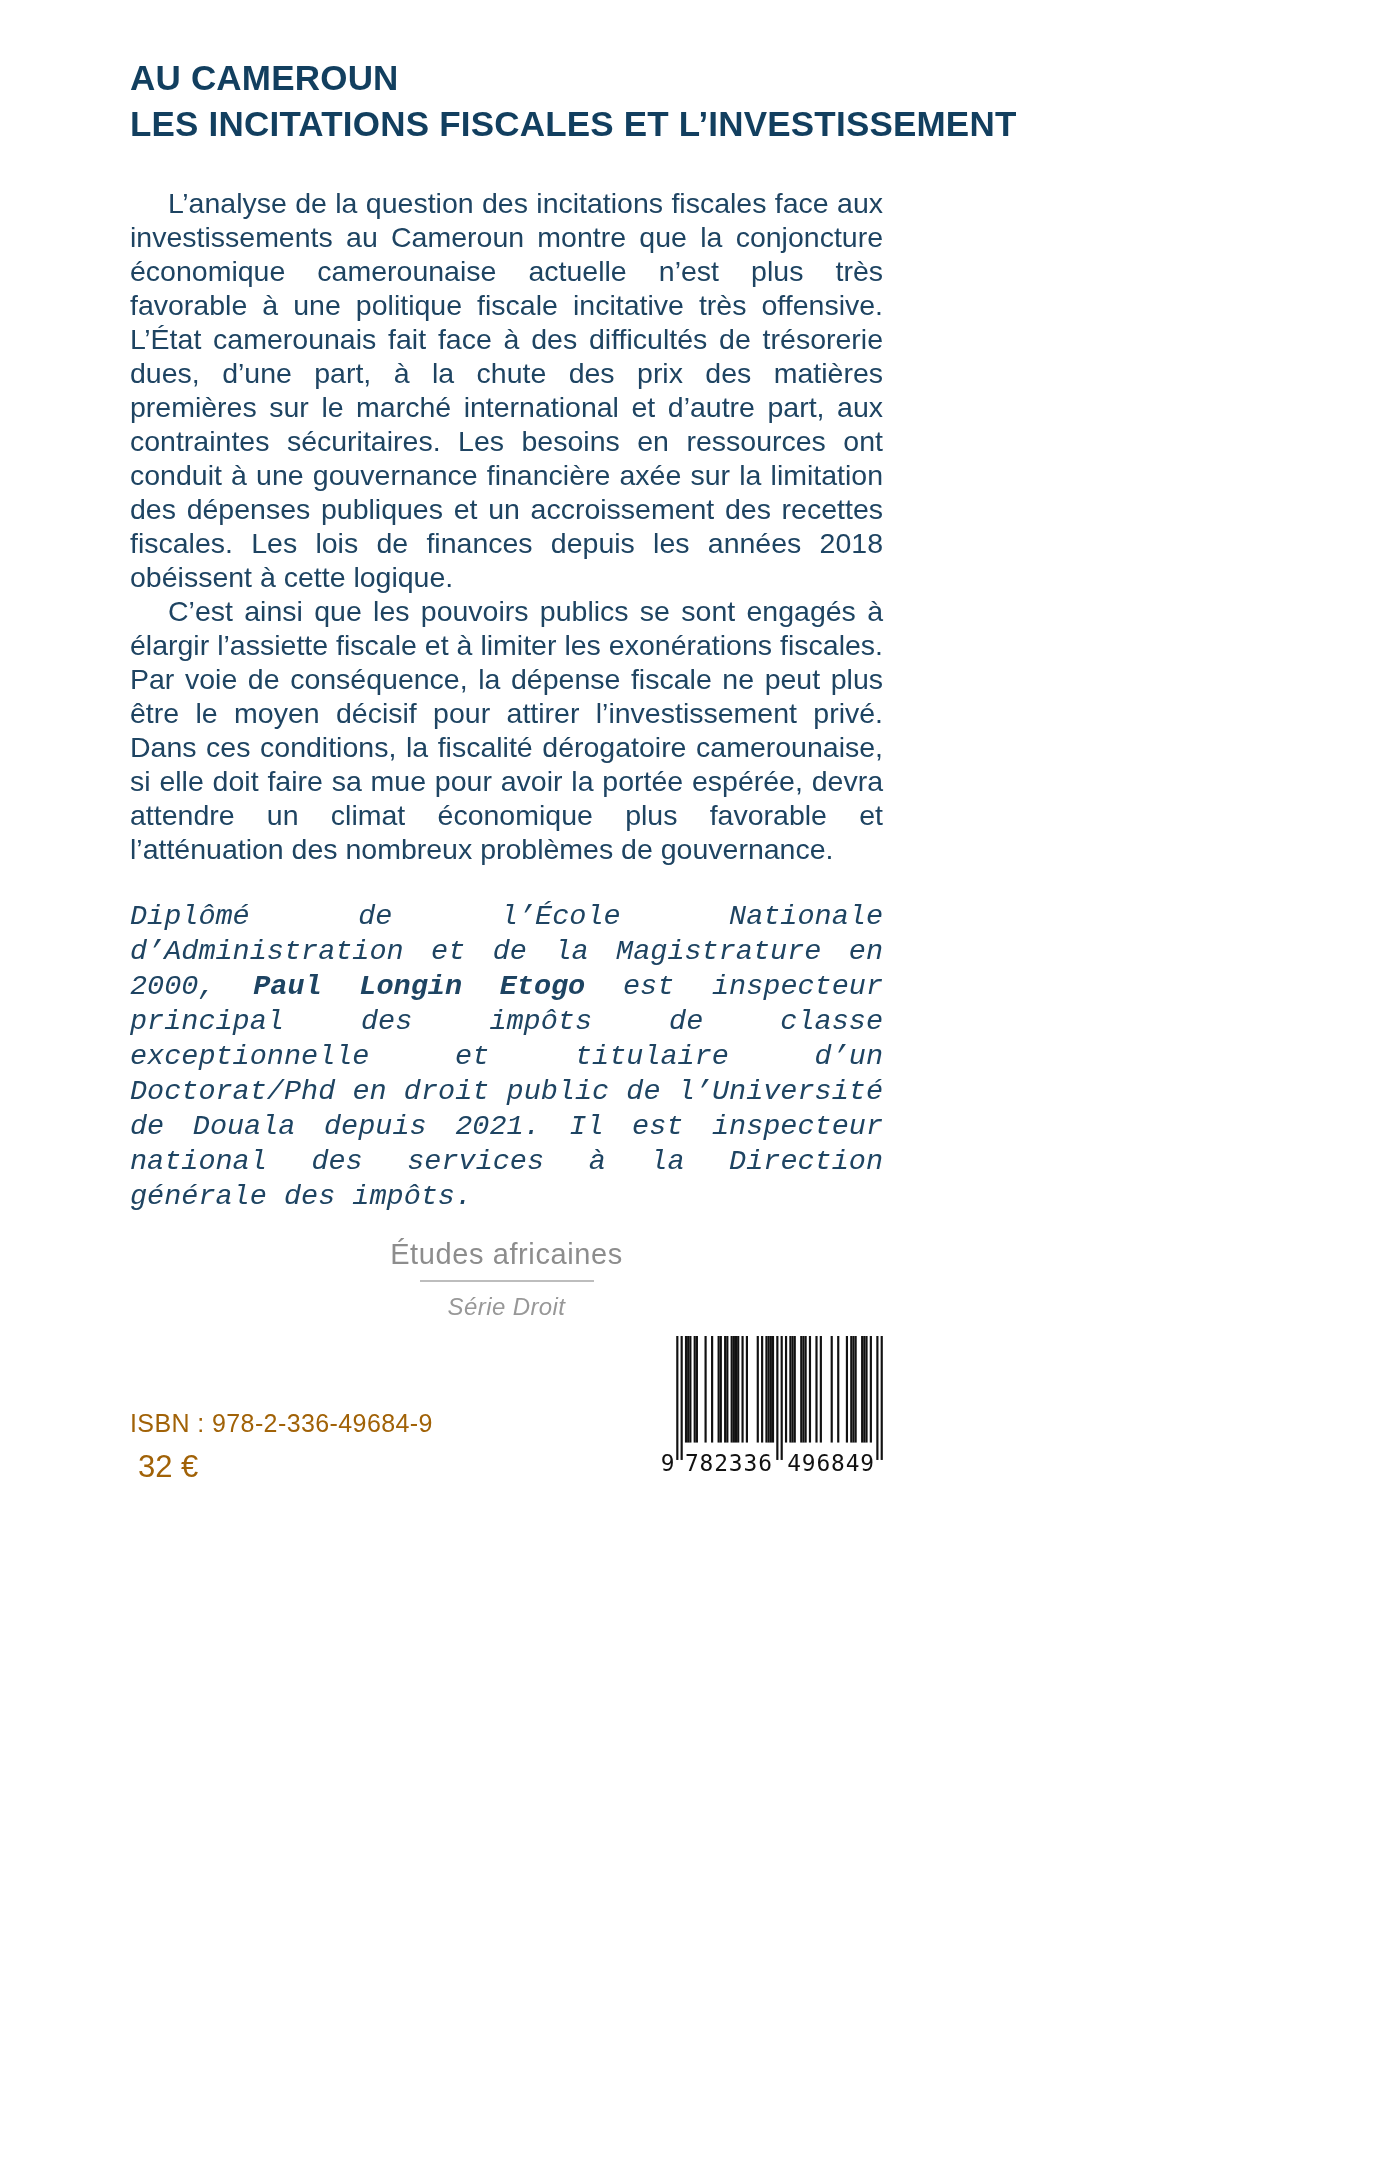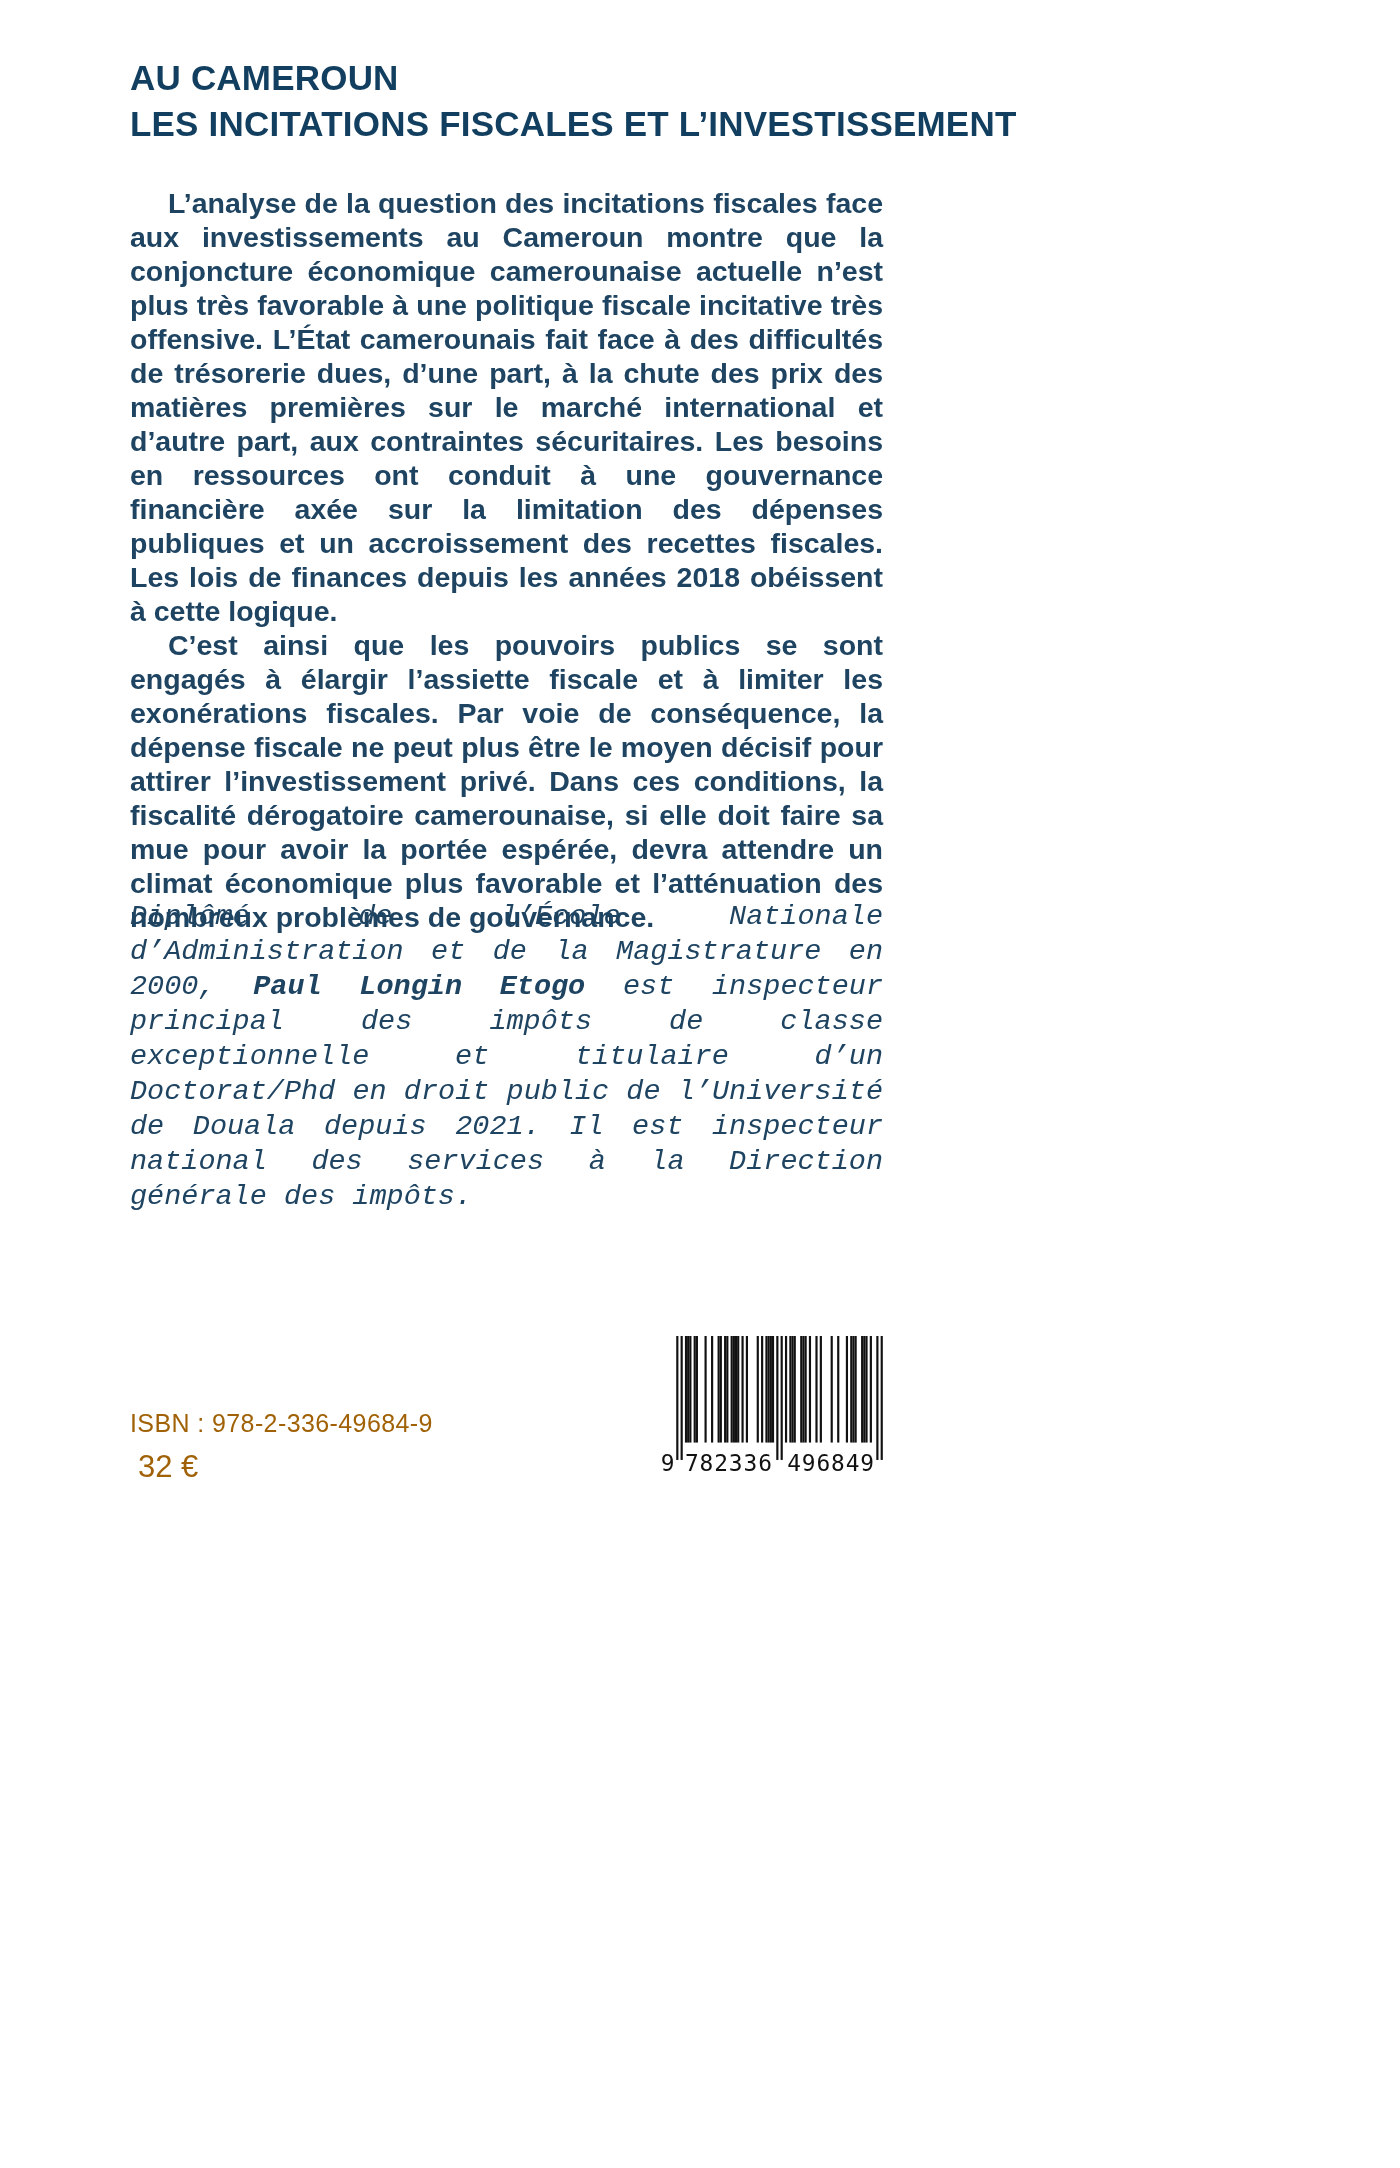--- a/index.html
+++ b/index.html
@@ -27,21 +27,21 @@
   .synopsis {
     position:absolute;
     left:130px;
     top:186px;
     width:753px;
     color:var(--body, #1e4462);
     font-size:28.5px;
     line-height:34px;
     text-align:justify;
   }
-  .synopsis p { text-indent:38px;font-weight:bold; }
+  .synopsis p { text-indent:38px; }
   .bio {
     position:absolute;
     left:130px;
     top:899px;
     width:753px;
     color:var(--body, #1e4462);
     font-size:28.5px;
     line-height:35px;
     font-style:italic;
     text-align:justify;
@@ -107,20 +107,25 @@
     <div class="title-line">LES INCITATIONS FISCALES ET L’INVESTISSEMENT</div>
   </h1>
 
   <div class="synopsis">
     <p>L’analyse de la question des incitations fiscales face aux investissements au Cameroun montre que la conjoncture économique camerounaise actuelle n’est plus très favorable à une politique fiscale incitative très offensive. L’État camerounais fait face à des difficultés de trésorerie dues, d’une part, à la chute des prix des matières premières sur le marché international et d’autre part, aux contraintes sécuritaires. Les besoins en ressources ont conduit à une gouvernance financière axée sur la limitation des dépenses publiques et un accroissement des recettes fiscales. Les lois de finances depuis les années 2018 obéissent à cette logique.</p>
     <p>C’est ainsi que les pouvoirs publics se sont engagés à élargir l’assiette fiscale et à limiter les exonérations fiscales. Par voie de conséquence, la dépense fiscale ne peut plus être le moyen décisif pour attirer l’investissement privé. Dans ces conditions, la fiscalité dérogatoire camerounaise, si elle doit faire sa mue pour avoir la portée espérée, devra attendre un climat économique plus favorable et l’atténuation des nombreux problèmes de gouvernance.</p>
   </div>
 
   <p class="bio"><span>Diplômé de l’École Nationale d’Administration et de la Magistrature en 2000, </span><b>Paul Longin Etogo</b><span> est inspecteur principal des impôts de classe exceptionnelle et titulaire d’un Doctorat/Phd en droit public de l’Université de Douala depuis 2021. Il est inspecteur national des services à la Direction générale des impôts.</span></p>
 
+  <div class="collection">
+    <div class="collection-name">Études africaines</div>
+    <div class="collection-rule"></div>
+    <div class="series-name">Série Droit</div>
+  </div>
 
   <div class="isbn">ISBN : 978-2-336-49684-9</div>
   <div class="price">32 €</div>
 
   <div class="barcode">
     <svg id="barcode-svg" xmlns="http://www.w3.org/2000/svg" viewBox="0 0 103 63">
         <g fill="#111111">
           <rect x="7" y="0" width="1" height="57"></rect>
           <rect x="9" y="0" width="1" height="57"></rect>
           <rect x="11" y="0" width="1" height="49"></rect>

